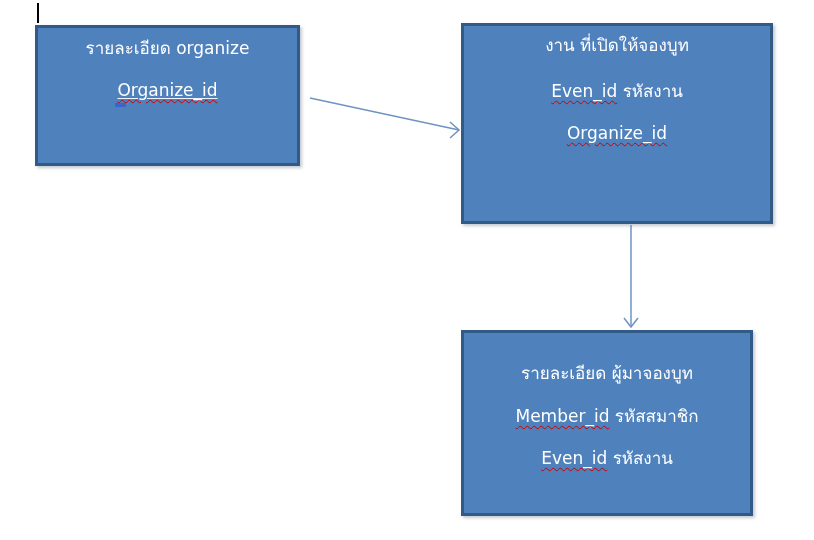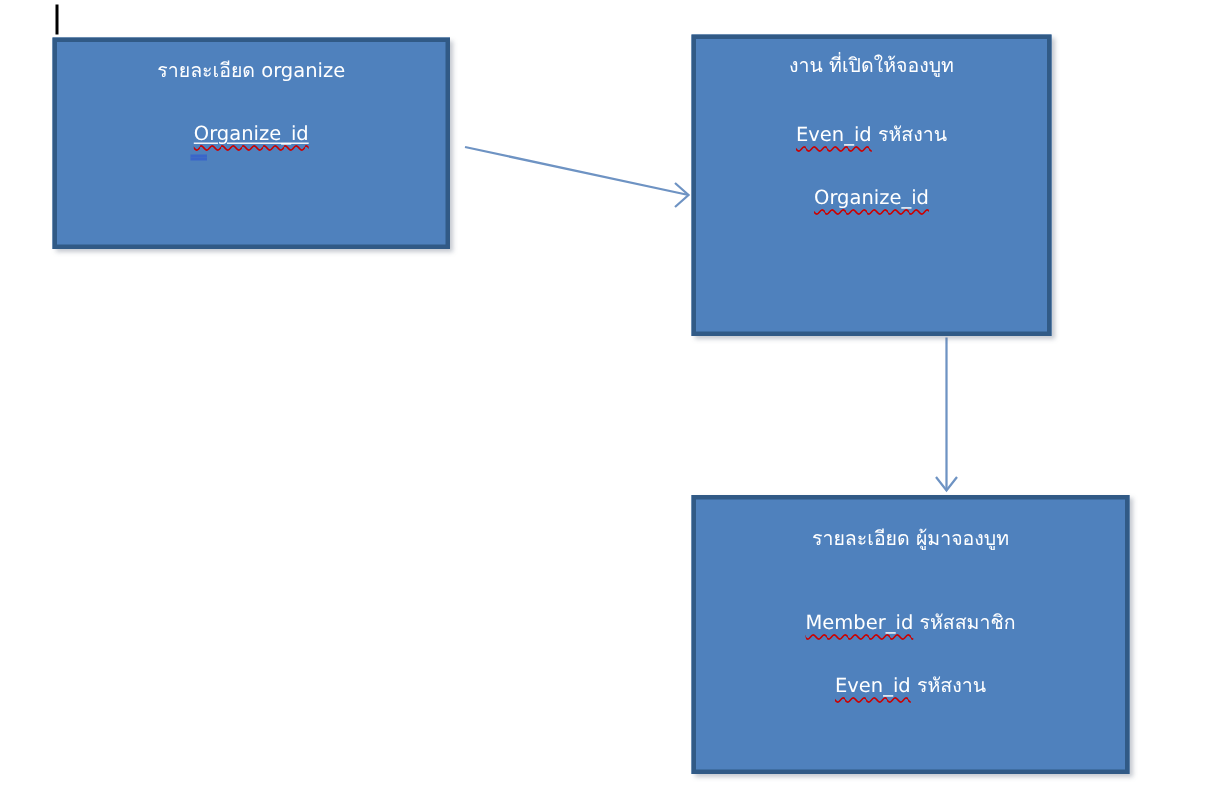--- a/index.html
+++ b/index.html
@@ -23,38 +23,38 @@
     background:var(--page-bg);
     overflow:hidden;
   }
   .entity-box{
     position:absolute;
     background:var(--box-fill);
     border:3px solid var(--box-border);
     box-sizing:border-box;
     box-shadow:2px 2px 3px rgba(90,100,120,0.35);
     color:var(--box-text);
-    font-size:13px;
+    font-size:17px;
   }
   .box-organize{left:35px;top:25px;width:265px;height:141px;}
-  .box-event{left:461px;top:23px;width:240px;height:201px;}
+  .box-event{left:461px;top:23px;width:312px;height:201px;}
   .box-member{left:461px;top:330px;width:292px;height:186px;}
   .line{
     position:absolute;left:0;right:0;
     text-align:center;line-height:16px;
     white-space:nowrap;
   }
   .box-organize .l1{top:12px;}
   .box-organize .l2{top:54px;}
   .box-organize .l3{top:94px;}
   .box-event .l1{top:11px;}
   .box-event .l2{top:57px;}
   .box-event .l3{top:99px;}
   .box-event .l4{top:137px;}
-  .box-member .l1{top:19px;}
+  .box-member .l1{top:32px;}
   .box-member .l2{top:75px;}
   .box-member .l3{top:117px;}
   .squiggle{
     text-decoration:underline;
     text-decoration-style:wavy;
     text-decoration-color:var(--squiggle);
     text-decoration-thickness:1px;
     text-underline-offset:3px;
   }
   .solid-underline{

